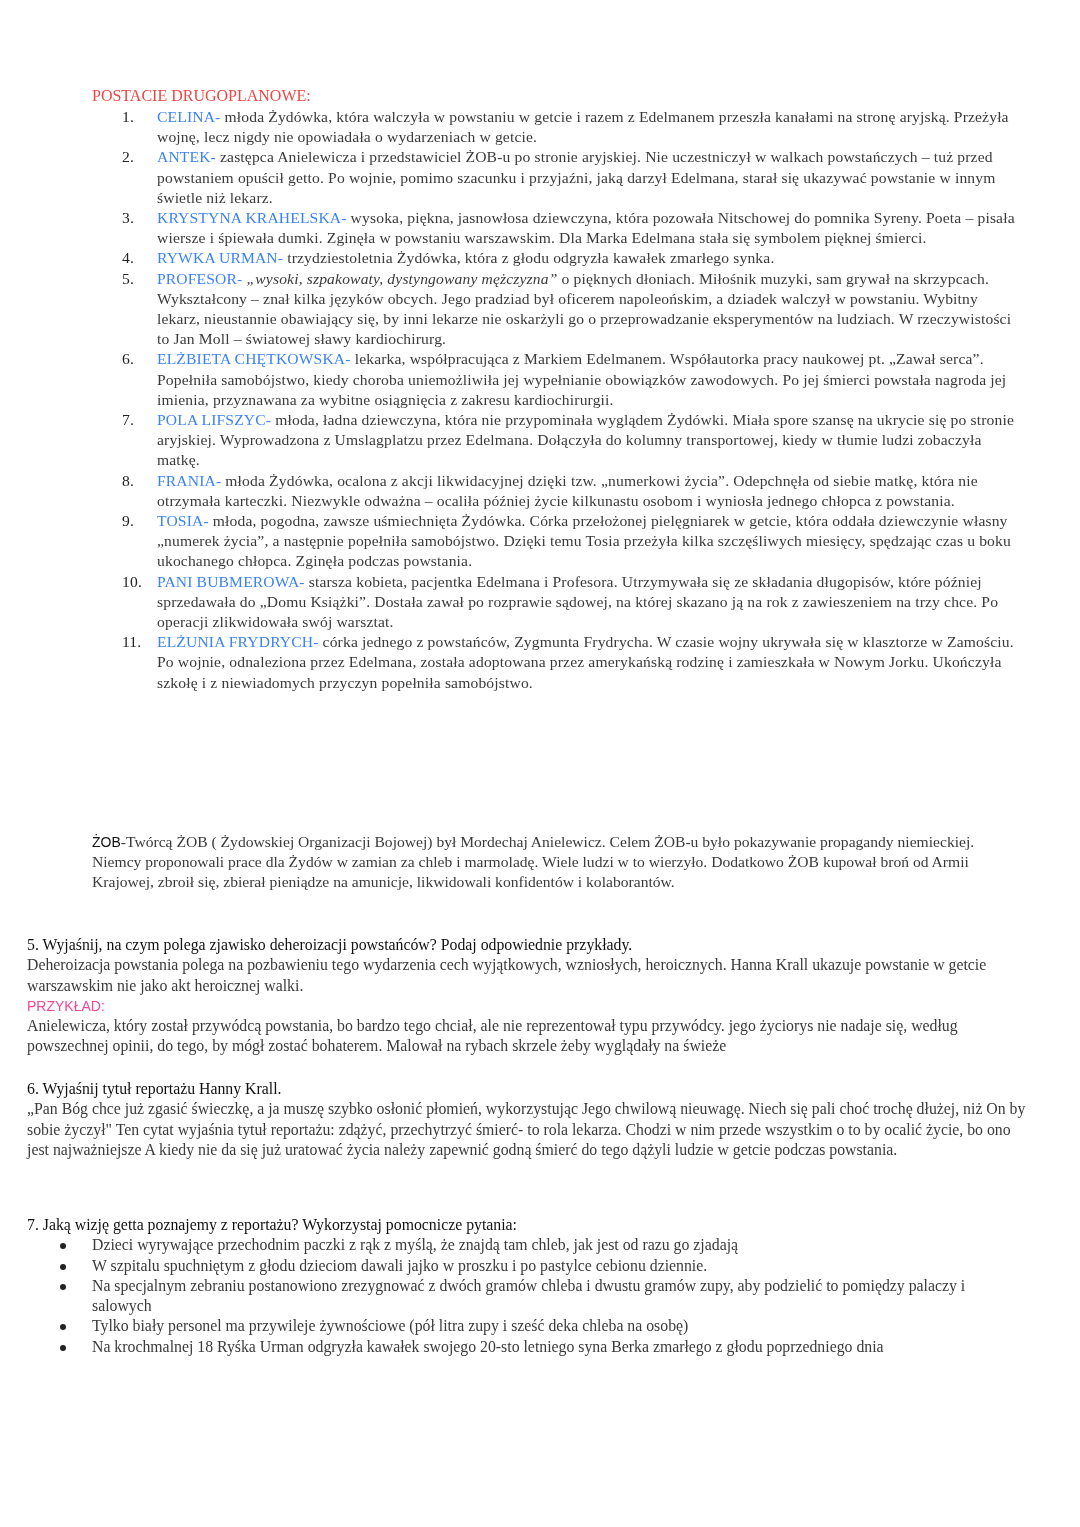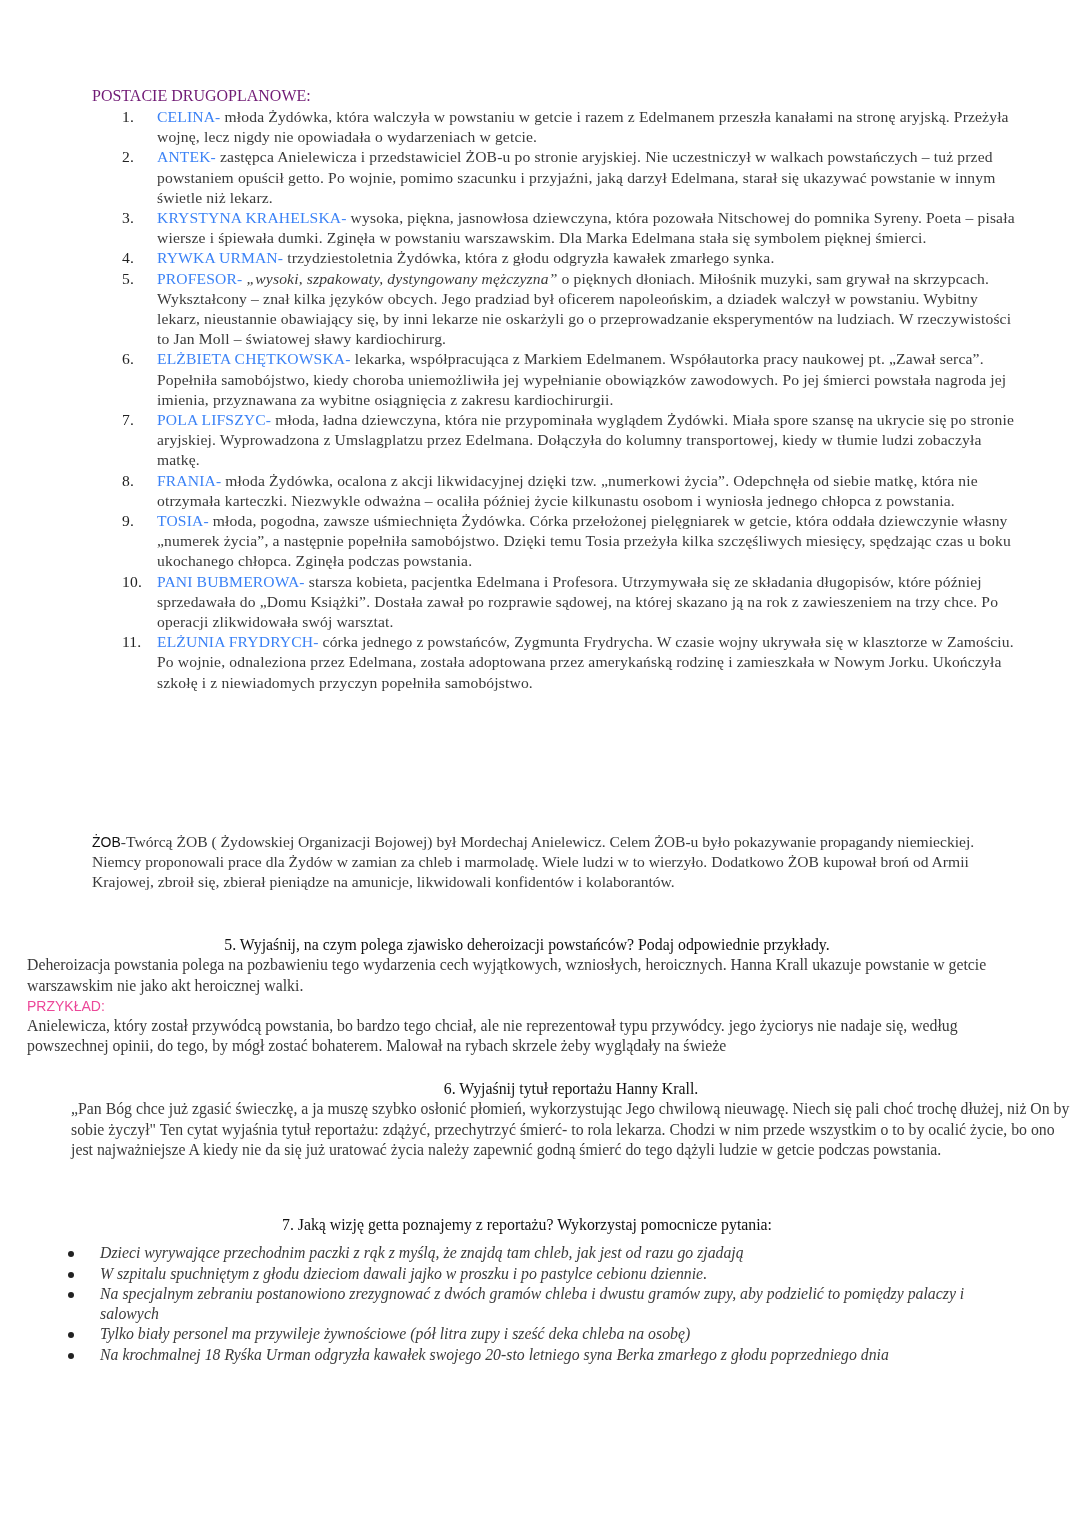--- a/index.html
+++ b/index.html
@@ -1,30 +1,30 @@
 <!DOCTYPE html>
 <html><head>
 <meta charset="utf-8">
 <style>
   html, body { margin:0; padding:0; background:#ffffff; }
   body { width:1080px; height:1527px; position:relative; overflow:hidden;
          font-family:"Liberation Serif", "DejaVu Serif", serif; color:#2b2b2b; }
   .page { position:absolute; left:0; top:0; width:1080px; height:1527px; }
-  .heading-main { position:absolute; left:92px; top:86px; font-size:16px; color:#701a75; line-height:20px; }
+  .heading-main { position:absolute; left:92px; top:86px; font-size:16px; color:#ef4444; line-height:20px; }
   ol.chars { position:absolute; left:92px; top:107px; width:930px; margin:0; padding:0; list-style:none; }
   ol.chars li { position:relative; padding-left:65px; font-size:15.6px; line-height:20.2px; color:#3a3a3a; letter-spacing:0.15px; }
   ol.chars li .num { position:absolute; left:30px; top:0; color:#222; }
   ol.chars li .name { color:#3b82f6; }
   ol.chars li i { font-style:italic; }
   .zob { position:absolute; left:92px; top:832px; width:900px; font-size:15.6px; line-height:20.2px; color:#3a3a3a; }
   .zob .zob-label { font-family:"Liberation Sans", "DejaVu Sans", sans-serif; font-size:14px; color:#111;margin-top:40px; }
   .sec { position:absolute; left:27px; width:1000px; font-size:15.8px; line-height:20.3px; color:#3a3a3a; }
-  .sec .q { color:#111;text-align:center; }
+  .sec .q { color:#111; }
   .sec .lbl { font-family:"Liberation Sans", "DejaVu Sans", sans-serif; font-size:14px; color:#ec4899; }
-  .bullets { margin:8px; padding:0; list-style:none;font-style:italic; }
+  .bullets { margin:0; padding:0; list-style:none; }
   .bullets li { position:relative; padding-left:65px; }
   .bullets li .dot { position:absolute; left:33px; top:8px; width:6px; height:6px; border-radius:50%; background:#222; }
 </style>
 </head>
 <body>
 
 <div class="page">
 
   <div class="heading-main">POSTACIE DRUGOPLANOWE:</div>
 
@@ -44,21 +44,21 @@
 
   <div class="zob"><span class="zob-label">ŻOB</span><span>-Twórcą ŻOB ( Żydowskiej Organizacji Bojowej) był Mordechaj Anielewicz. Celem ŻOB-u było pokazywanie propagandy niemieckiej. Niemcy proponowali prace dla Żydów w zamian za chleb i marmoladę. Wiele ludzi w to wierzyło. Dodatkowo ŻOB kupował broń od Armii Krajowej, zbroił się, zbierał pieniądze na amunicje, likwidowali konfidentów i kolaborantów.</span></div>
 
   <div class="sec" style="top:935px;">
     <div class="q">5. Wyjaśnij, na czym polega zjawisko deheroizacji powstańców? Podaj odpowiednie przykłady.</div>
     <div>Deheroizacja powstania polega na pozbawieniu tego wydarzenia cech wyjątkowych, wzniosłych, heroicznych. Hanna Krall ukazuje powstanie w getcie warszawskim nie jako akt heroicznej walki.</div>
     <div class="lbl">PRZYKŁAD:</div>
     <div>Anielewicza, który został przywódcą powstania, bo bardzo tego chciał, ale nie reprezentował typu przywódcy. jego życiorys nie nadaje się, według powszechnej opinii, do tego, by mógł zostać bohaterem. Malował na rybach skrzele żeby wyglądały na świeże</div>
   </div>
 
-  <div class="sec" style="top:1079px;margin-left:44px;">
+  <div class="sec" style="top:1079px;">
     <div class="q">6. Wyjaśnij tytuł reportażu Hanny Krall.</div>
     <div>„Pan Bóg chce już zgasić świeczkę, a ja muszę szybko osłonić płomień, wykorzystując Jego chwilową nieuwagę. Niech się pali choć trochę dłużej, niż On by sobie życzył" Ten cytat wyjaśnia tytuł reportażu: zdążyć, przechytrzyć śmierć- to rola lekarza. Chodzi w nim przede wszystkim o to by ocalić życie, bo ono jest najważniejsze A kiedy nie da się już uratować życia należy zapewnić godną śmierć do tego dążyli ludzie w getcie podczas powstania.</div>
   </div>
 
   <div class="sec" style="top:1215px;">
     <div class="q">7. Jaką wizję getta poznajemy z reportażu? Wykorzystaj pomocnicze pytania:</div>
     <ul class="bullets">
       <li><span class="dot"></span><span>Dzieci wyrywające przechodnim paczki z rąk z myślą, że znajdą tam chleb, jak jest od razu go zjadają</span></li>
       <li><span class="dot"></span><span>W szpitalu spuchniętym z głodu dzieciom dawali jajko w proszku i po pastylce cebionu dziennie.</span></li>
       <li><span class="dot"></span><span>Na specjalnym zebraniu postanowiono zrezygnować z dwóch gramów chleba i dwustu gramów zupy, aby podzielić to pomiędzy palaczy i salowych</span></li>

